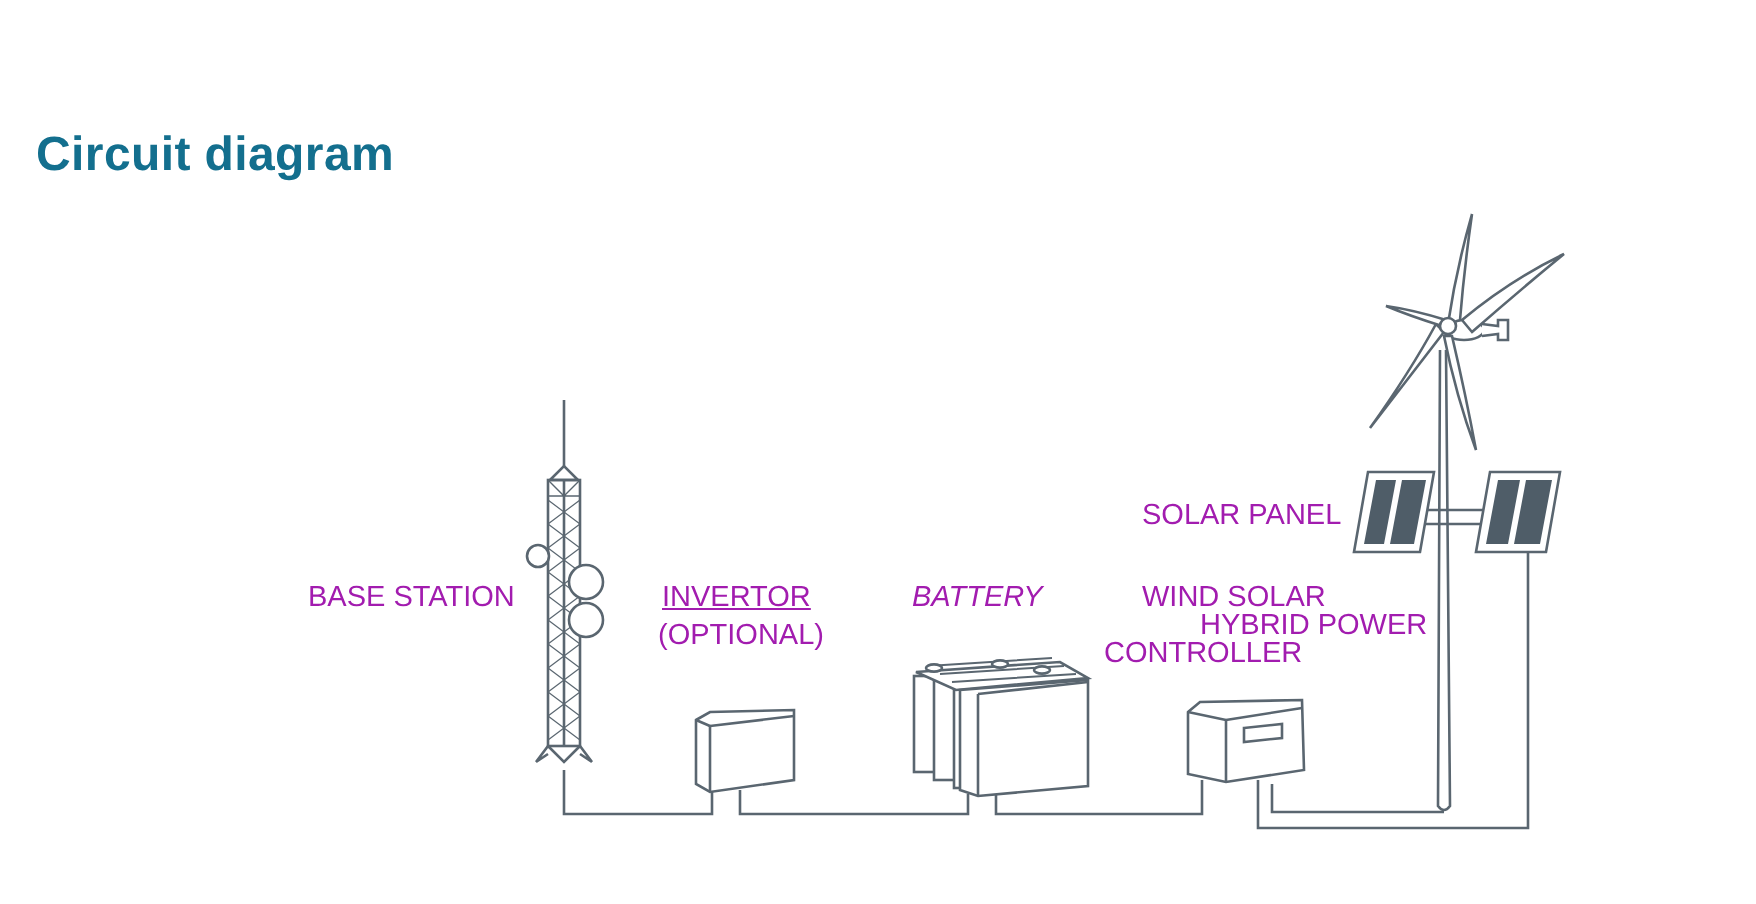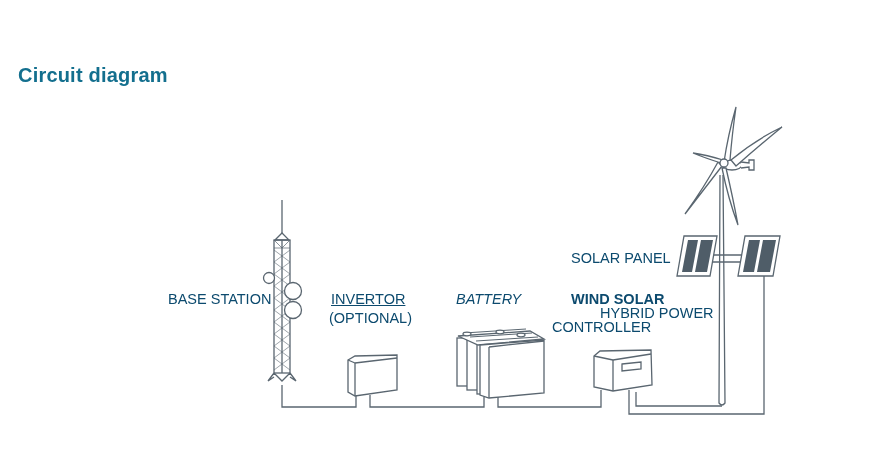--- a/index.html
+++ b/index.html
@@ -1,18 +1,18 @@
 <!DOCTYPE html>
 <html><head>
 <meta charset="utf-8">
 <style>
   html, body { margin:0; padding:0; background:#ffffff; }
   body { width:878px; height:452px; position:relative; overflow:hidden; font-family:"Liberation Sans", sans-serif; }
-  .title { position:absolute; left:18px; top:64px; font-size:20px; font-weight:bold; color:#136f8e; margin:0; letter-spacing:0.2px; }
-  .lbl { position:absolute; font-size:14.5px; color:#0c4a6e; line-height:14px; white-space:nowrap; }
+  .title { position:absolute; left:18px; top:64px; font-size:24px; font-weight:bold; color:#136f8e; margin:0; letter-spacing:0.2px; }
+  .lbl { position:absolute; font-size:14.5px; color:#a21caf; line-height:14px; white-space:nowrap; }
   svg.diagram { position:absolute; left:0; top:0; }
 </style>
 </head>
 <body>
 
 <h1 class="title">Circuit diagram</h1>
 
 <svg class="diagram" width="878" height="452" viewBox="0 0 878 452" fill="none" stroke="#5a6670" stroke-width="1.3">
 
   <g>
@@ -86,24 +86,24 @@
   <g>
     <polygon points="684,236 717,236 710,276 677,276" fill="#fff"></polygon>
     <polygon points="688,240 698,240 692,272 682,272" fill="#4f5d68" stroke="none"></polygon>
     <polygon points="701,240 713,240 707,272 695,272" fill="#4f5d68" stroke="none"></polygon>
     <polygon points="745,236 780,236 773,276 738,276" fill="#fff"></polygon>
     <polygon points="749,240 760,240 754,272 743,272" fill="#4f5d68" stroke="none"></polygon>
     <polygon points="763,240 776,240 770,272 757,272" fill="#4f5d68" stroke="none"></polygon>
   </g>
 </svg>
 
-<div class="lbl" style="left:168px; top:292px;">BASE STATION</div>
+<div class="lbl" style="left:154px; top:292px;">BASE STATION</div>
 
 <div class="lbl" style="left:331px; top:292px;text-decoration:underline;">INVERTOR</div>
 <div class="lbl" style="left:329px; top:311px;">(OPTIONAL)</div>
 
 <div class="lbl" style="left:456px; top:292px;font-style:italic;">BATTERY</div>
 
-<div class="lbl" style="left:571px; top:292px;font-weight:bold;">WIND SOLAR</div>
+<div class="lbl" style="left:571px; top:292px;">WIND SOLAR</div>
 <div class="lbl" style="left:600px; top:306px;">HYBRID POWER</div>
 <div class="lbl" style="left:552px; top:320px;">CONTROLLER</div>
 
 <div class="lbl" style="left:571px; top:251px;">SOLAR PANEL</div>
 
 </body></html>

